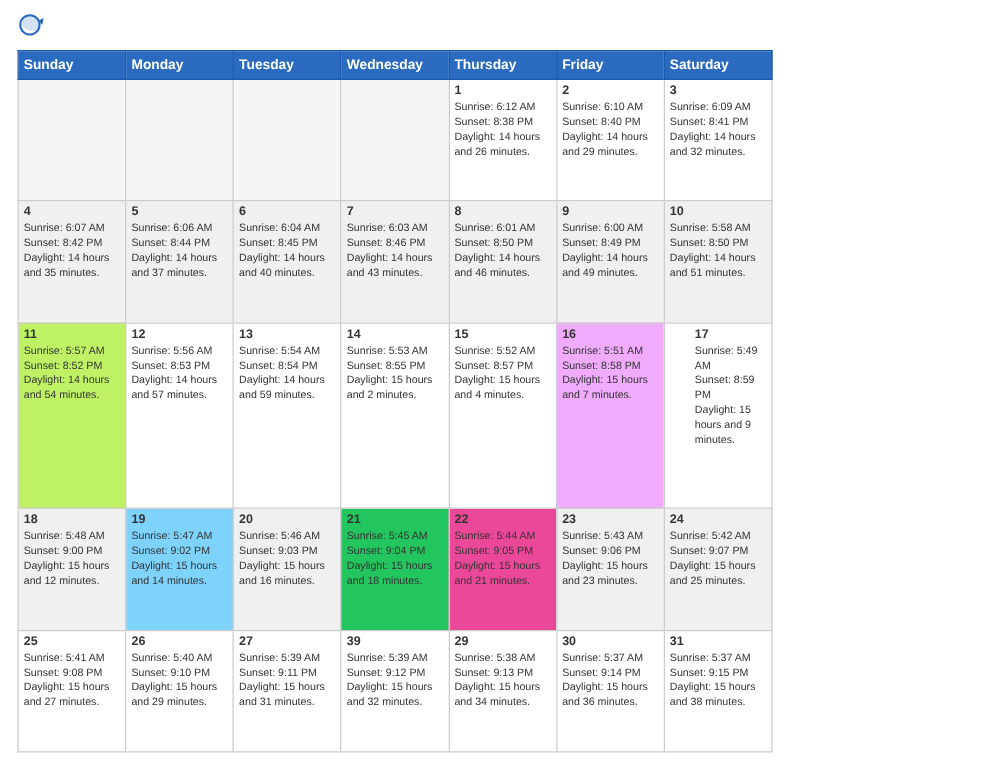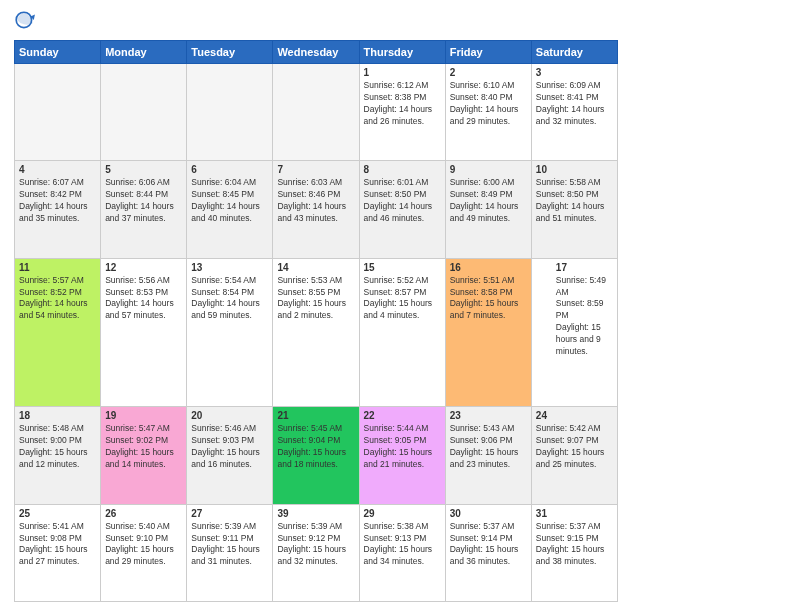--- a/index.html
+++ b/index.html
@@ -216,59 +216,59 @@
             <div class="day-info" style="white-space: pre-line;">Sunrise: 5:53 AM
 Sunset: 8:55 PM
 Daylight: 15 hours and 2 minutes.</div>
           </td>
           <td style="background: rgb(255, 255, 255);">
             <span class="day-number">15</span>
             <div class="day-info" style="white-space: pre-line;">Sunrise: 5:52 AM
 Sunset: 8:57 PM
 Daylight: 15 hours and 4 minutes.</div>
           </td>
-          <td style="background: #fdba74; margin-top: 48px;">
+          <td style="background: #f0abfc; margin-top: 48px;">
             <span class="day-number">16</span>
             <div class="day-info" style="white-space: pre-line;">Sunrise: 5:51 AM
 Sunset: 8:58 PM
 Daylight: 15 hours and 7 minutes.</div>
           </td>
           <td style="background: rgb(255, 255, 255); padding-left: 24px;">
             <span class="day-number">17</span>
             <div class="day-info" style="white-space: pre-line;">Sunrise: 5:49 AM
 Sunset: 8:59 PM
 Daylight: 15 hours and 9 minutes.</div>
           </td>
         </tr>
         <tr>
           <td style="background: rgb(240, 240, 240);">
             <span class="day-number">18</span>
             <div class="day-info" style="white-space: pre-line;">Sunrise: 5:48 AM
 Sunset: 9:00 PM
 Daylight: 15 hours and 12 minutes.</div>
           </td>
-          <td style="background: #f9a8d4;">
+          <td style="background: #7dd3fc;">
             <span class="day-number">19</span>
             <div class="day-info" style="white-space: pre-line;">Sunrise: 5:47 AM
 Sunset: 9:02 PM
 Daylight: 15 hours and 14 minutes.</div>
           </td>
           <td style="background: rgb(240, 240, 240);">
             <span class="day-number">20</span>
             <div class="day-info" style="white-space: pre-line;">Sunrise: 5:46 AM
 Sunset: 9:03 PM
 Daylight: 15 hours and 16 minutes.</div>
           </td>
           <td style="background: #22c55e;">
             <span class="day-number">21</span>
             <div class="day-info" style="white-space: pre-line;">Sunrise: 5:45 AM
 Sunset: 9:04 PM
 Daylight: 15 hours and 18 minutes.</div>
           </td>
-          <td style="background: #f0abfc;">
+          <td style="background: #ec4899;">
             <span class="day-number">22</span>
             <div class="day-info" style="white-space: pre-line;">Sunrise: 5:44 AM
 Sunset: 9:05 PM
 Daylight: 15 hours and 21 minutes.</div>
           </td>
           <td style="background: rgb(240, 240, 240);">
             <span class="day-number">23</span>
             <div class="day-info" style="white-space: pre-line;">Sunrise: 5:43 AM
 Sunset: 9:06 PM
 Daylight: 15 hours and 23 minutes.</div>

